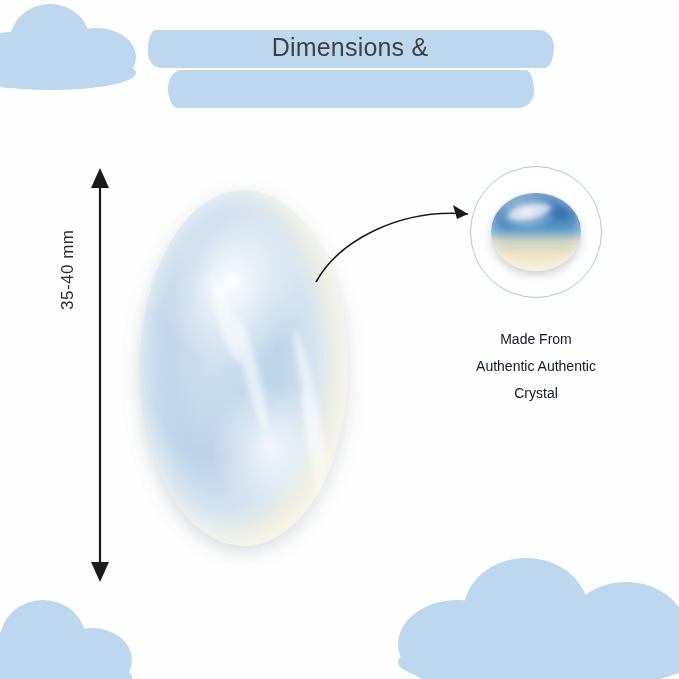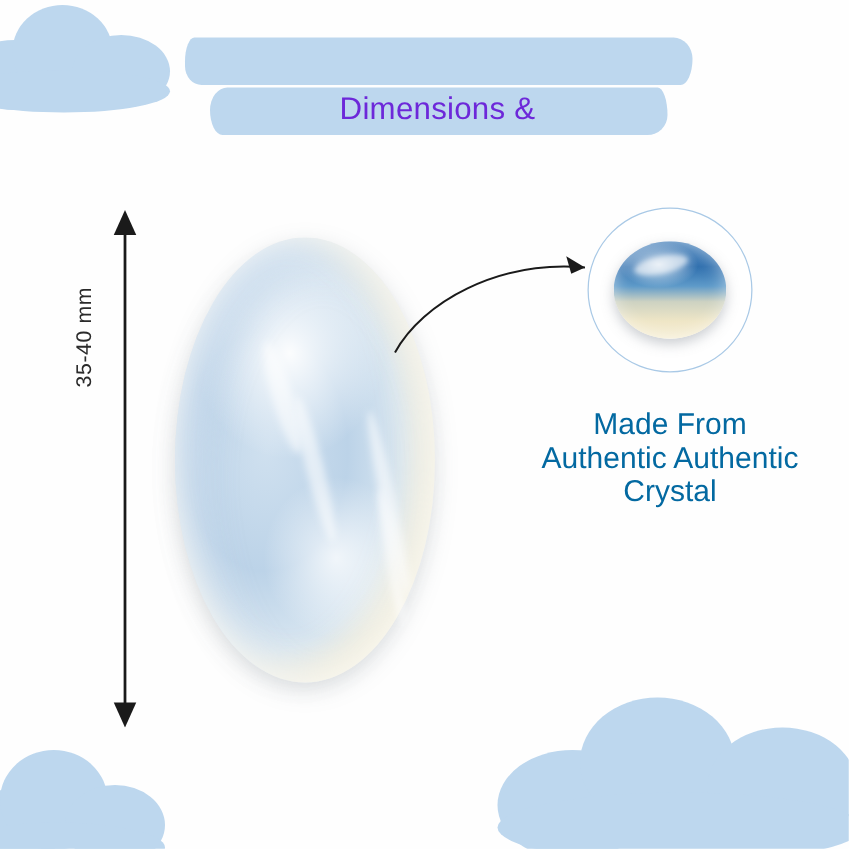--- a/index.html
+++ b/index.html
@@ -67,23 +67,22 @@
     border-radius: 14px 8px 16px 10px / 18px 22px 16px 20px;
   }
   .title {
     position: absolute;
     left: 120px;
     top: 26px;
     width: 460px;
     text-align: center;
     font-size: 25px;
     line-height: 42px;
-    color: #6d28d9;
+    color: #404040;
     letter-spacing: .2px;
-    margin-top: 40px;
   }
   .title div { white-space: nowrap; }
 
   
   .logo {
     position: absolute;
     right: 8px;
     top: 56px;
     width: 104px;
     text-align: center;
@@ -222,23 +221,23 @@
     height: 92px;
   }
 
   
   .caption-made {
     position: absolute;
     left: 410px;
     top: 326px;
     width: 252px;
     text-align: center;
-    font-size: 24px;
+    font-size: 14px;
     line-height: 27px;
-    color: #0369a1;
+    color: #0f172a;
   }
   .caption-weight {
     position: absolute;
     left: 408px;
     top: 578px;
     width: 256px;
     text-align: center;
     font-size: 20px;
     line-height: 30px;
     color: #25313c;

